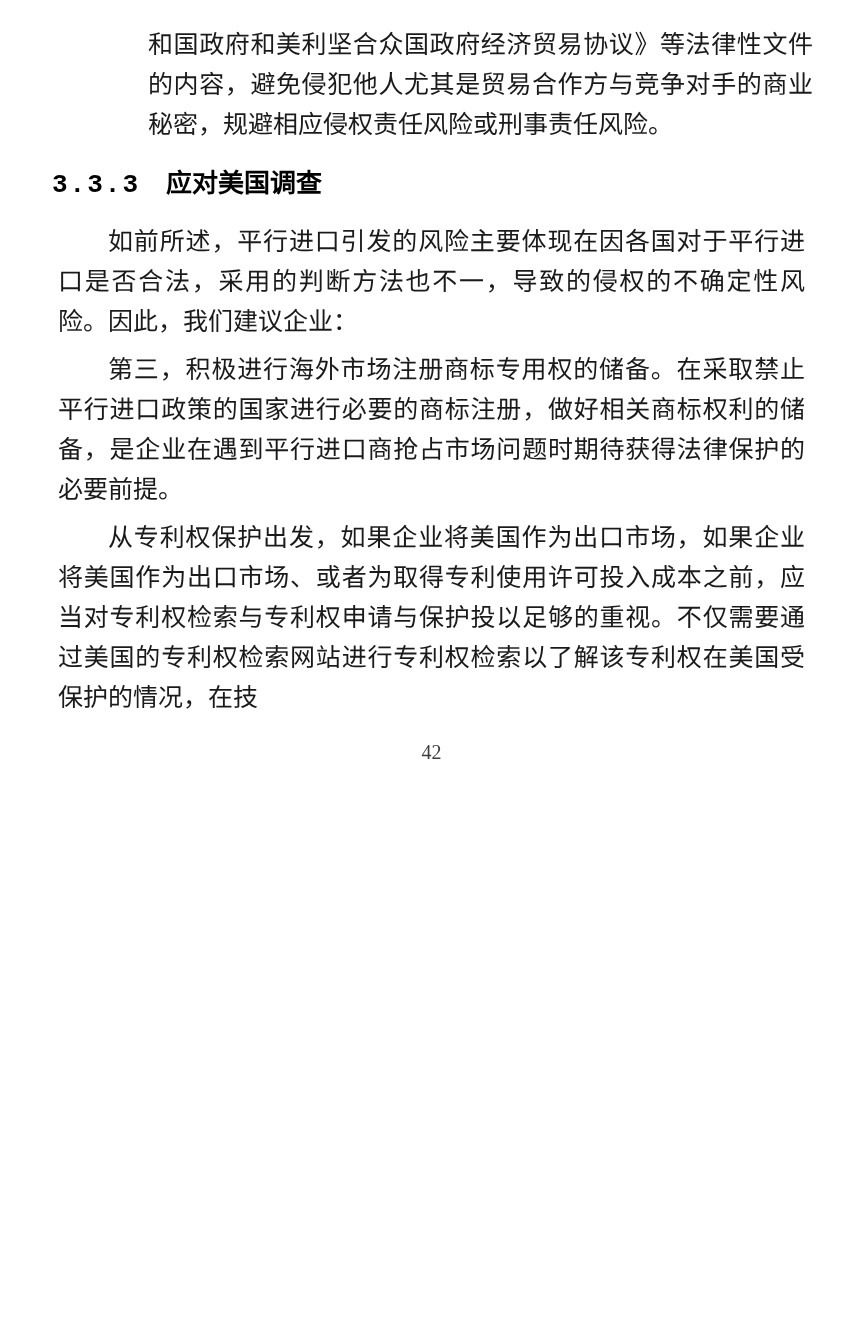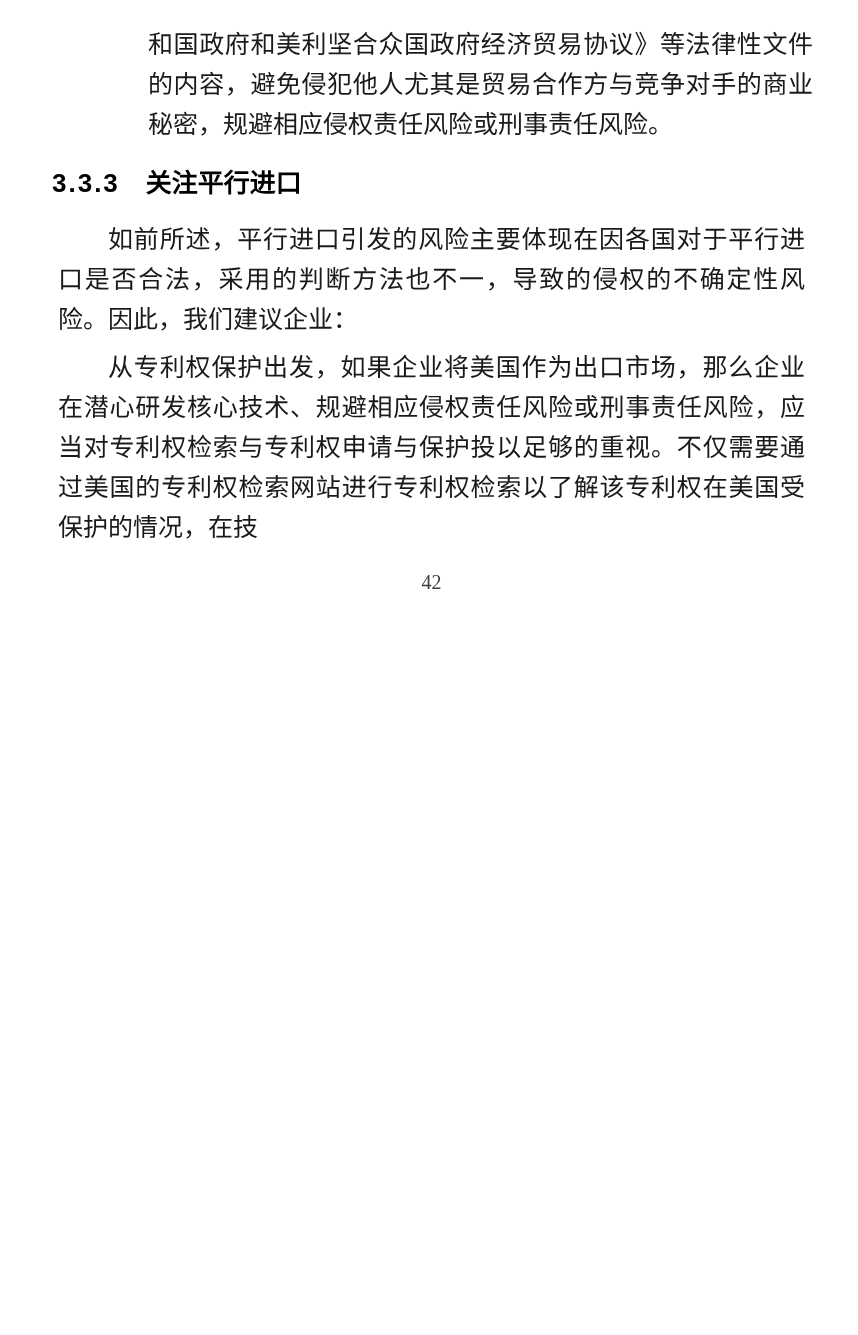--- a/index.html
+++ b/index.html
@@ -29,20 +29,21 @@
     font-family: "Liberation Sans", "DejaVu Sans", sans-serif;
     font-weight: bold;
     font-size: 26px;
     line-height: 36px;
     color: #000000;
     margin: 20px 0 19px 2px;
   }
   .section-heading .section-number {
     letter-spacing: 2px;
     margin-right: 26px;
+    font-family: Liberation Mono, monospace;
   }
   .body-block p {
     margin: 8px;
     text-indent: 2em;
     text-align: justify;
   }
   .page-footer {
     margin-top: 20px;
     text-align: center;
     font-size: 20px;
@@ -51,27 +52,28 @@
   }
 </style>
 </head>
 <body>
 
 <div class="page">
 
   <p class="quote-block">和国政府和美利坚合众国政府经济贸易协议》等法律性文件的内容，避免侵犯他人尤其是贸易合作方与竞争对手的商业秘密，规避相应侵权责任风险或刑事责任风险。</p>
 
   <h2 class="section-heading">
-    <span class="section-number">3.3.3</span><span class="section-title">关注平行进口</span>
+    <span class="section-number">3.3.3</span><span class="section-title">应对美国调查</span>
   </h2>
 
   <div class="body-block">
     <p>如前所述，平行进口引发的风险主要体现在因各国对于平行进口是否合法，采用的判断方法也不一，导致的侵权的不确定性风险。因此，我们建议企业：</p>
+    <p>第三，积极进行海外市场注册商标专用权的储备。在采取禁止平行进口政策的国家进行必要的商标注册，做好相关商标权利的储备，是企业在遇到平行进口商抢占市场问题时期待获得法律保护的必要前提。</p>
   </div>
 
 
   <div class="body-block">
-    <p>从专利权保护出发，如果企业将美国作为出口市场，那么企业在潜心研发核心技术、规避相应侵权责任风险或刑事责任风险，应当对专利权检索与专利权申请与保护投以足够的重视。不仅需要通过美国的专利权检索网站进行专利权检索以了解该专利权在美国受保护的情况，在技</p>
+    <p>从专利权保护出发，如果企业将美国作为出口市场，如果企业将美国作为出口市场、或者为取得专利使用许可投入成本之前，应当对专利权检索与专利权申请与保护投以足够的重视。不仅需要通过美国的专利权检索网站进行专利权检索以了解该专利权在美国受保护的情况，在技</p>
   </div>
 
   <div class="page-footer">42</div>
 
 </div>
 
 </body></html>

